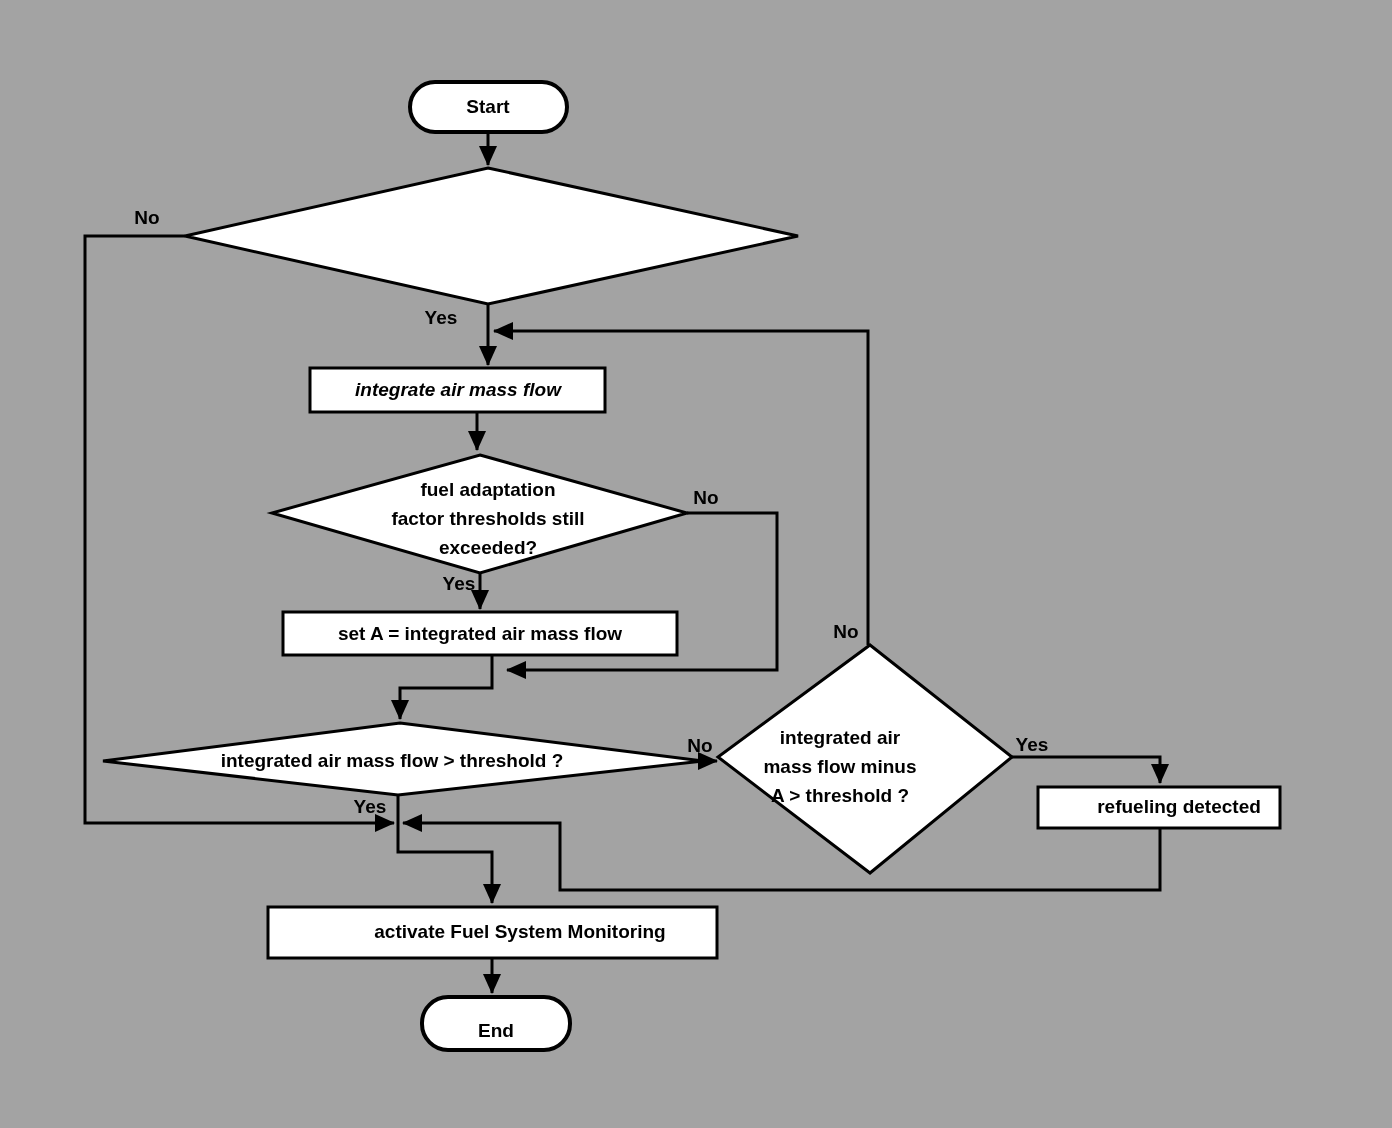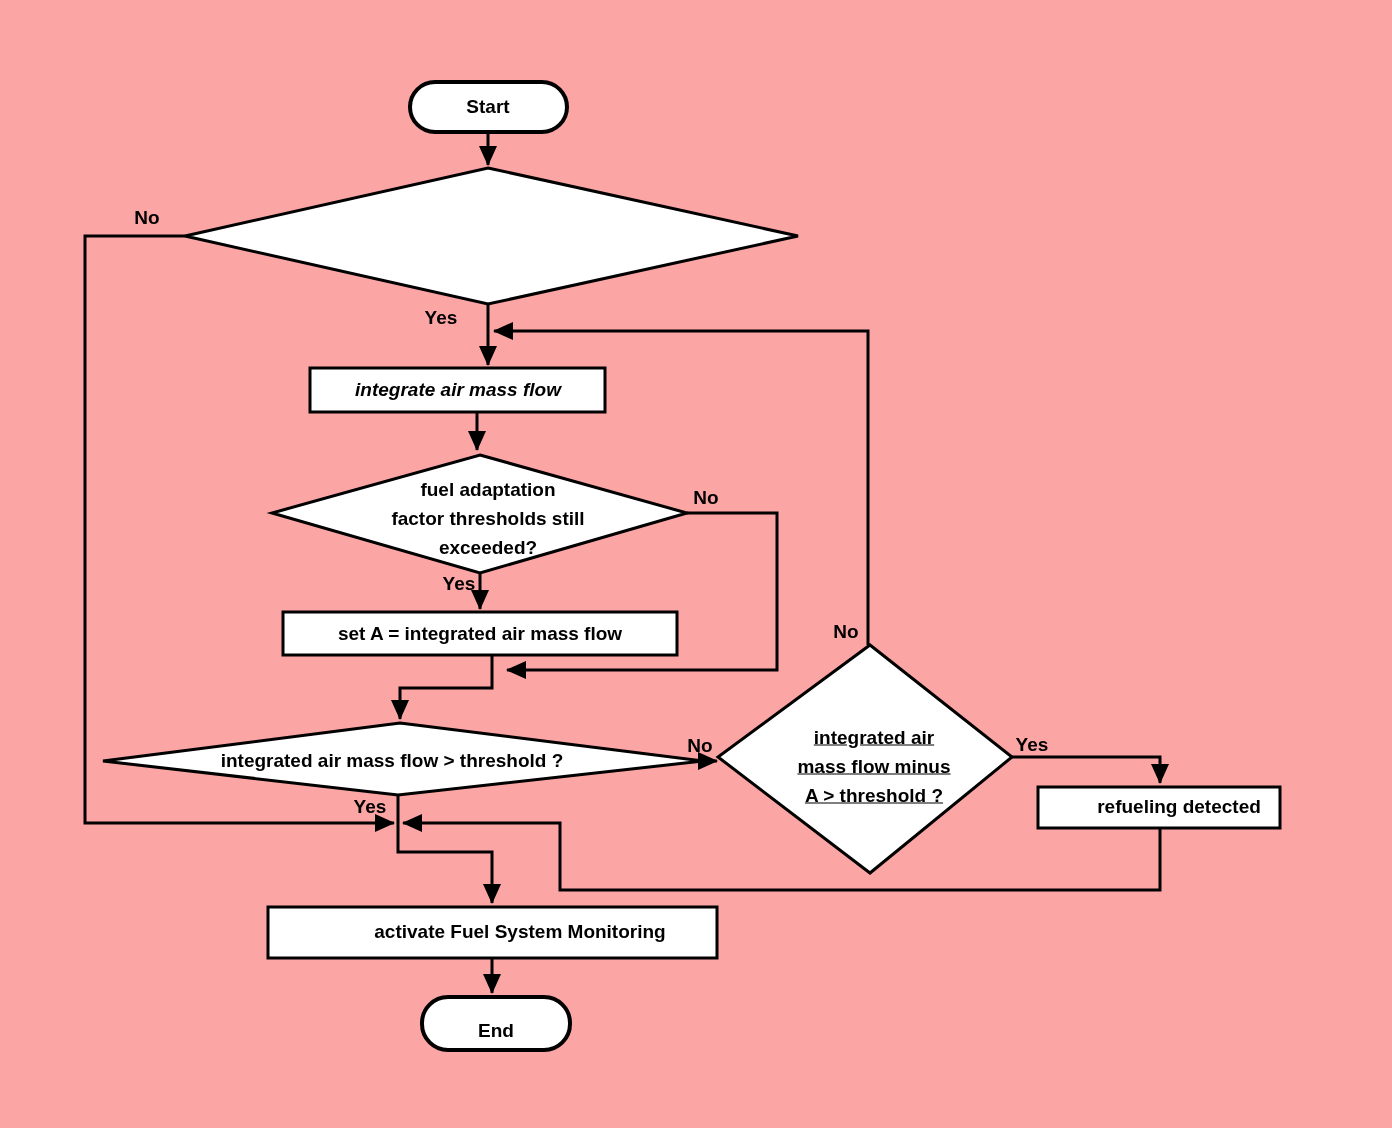--- a/index.html
+++ b/index.html
@@ -1,34 +1,34 @@
 <!DOCTYPE html>
 <html><head>
 <meta charset="utf-8">
 <style>
   html,body{margin:0;padding:0;background:#ffffff;}
-  #stage{position:relative;width:1392px;height:1128px;background:#fca5a5;overflow:hidden;}
+  #stage{position:relative;width:1392px;height:1128px;background:#a3a3a3;overflow:hidden;}
   #wires{position:absolute;left:0;top:0;}
   .lbl{
     position:absolute;
     transform:translate(-50%,-50%);
     font:bold 19px "Liberation Sans","DejaVu Sans",sans-serif;
     line-height:29px;
     white-space:pre-line;
     text-align:center;
     color:#000;
   }
   
   [data-name="start-label"]{left:488px;top:106px;}
   [data-name="decision1-label"]{left:491px;top:241px;}
   [data-name="integrate-label"]{left:458px;top:389px;font-style:italic;}
   [data-name="decision2-label"]{left:488px;top:518px;}
   [data-name="set-a-label"]{left:480px;top:633px;}
   [data-name="decision3-label"]{left:392px;top:760px;}
-  [data-name="decision4-label"]{left:874px;top:766px;text-decoration:underline;}
+  [data-name="decision4-label"]{left:840px;top:766px;}
   [data-name="refuel-label"]{left:1179px;top:806px;}
   [data-name="activate-label"]{left:492px;top:931px;margin-left:28px;}
   [data-name="end-label"]{left:496px;top:1030px;}
   
   [data-name="label-d1-no"]{left:147px;top:217px;}
   [data-name="label-d1-yes"]{left:441px;top:317px;}
   [data-name="label-d2-no"]{left:706px;top:497px;}
   [data-name="label-d2-yes"]{left:459px;top:583px;}
   [data-name="label-d3-no"]{left:700px;top:745px;}
   [data-name="label-d3-yes"]{left:370px;top:806px;}

